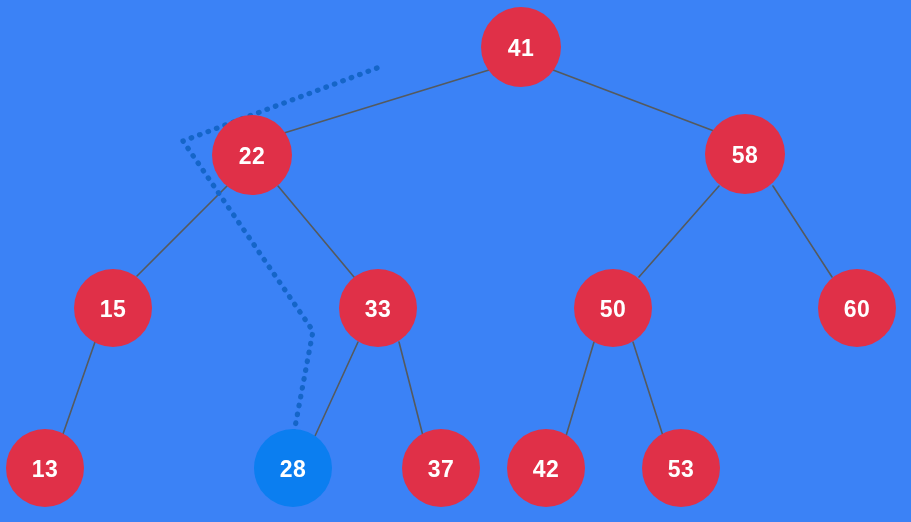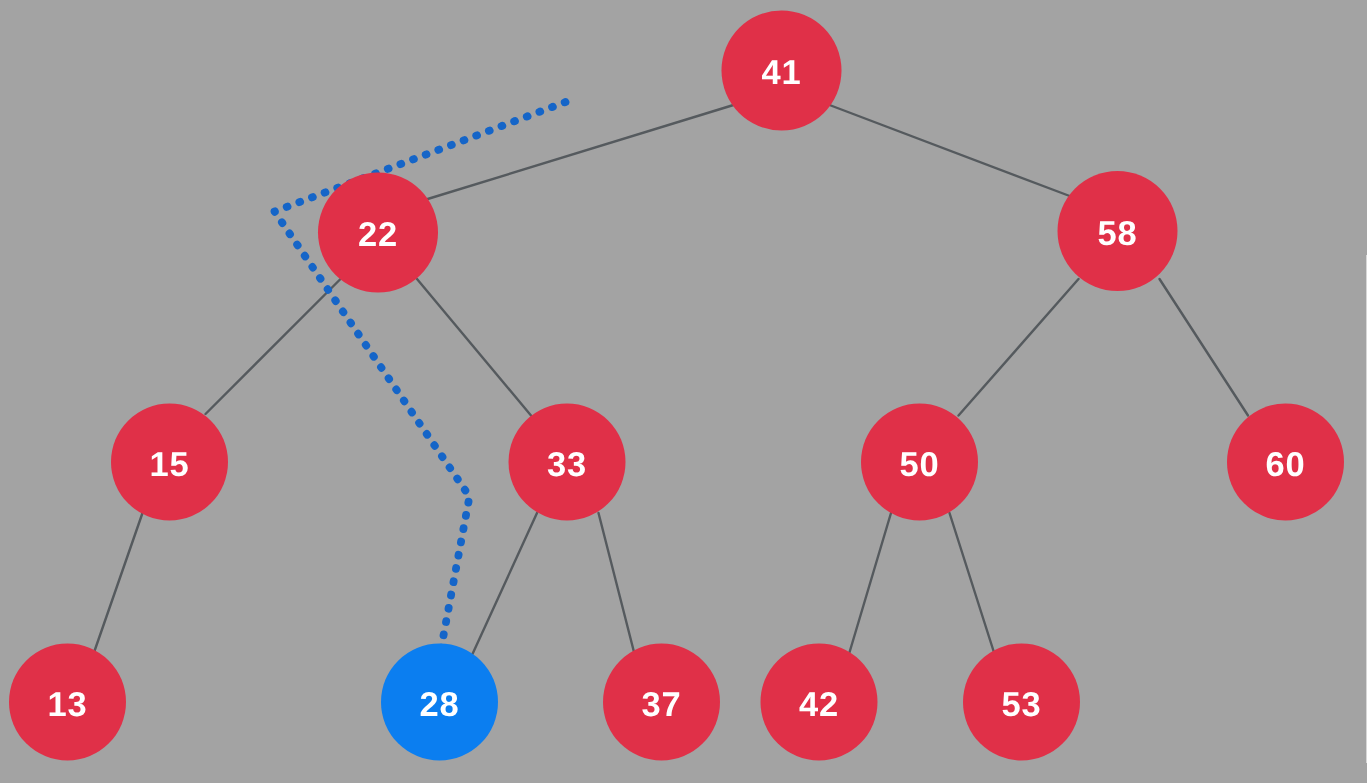--- a/index.html
+++ b/index.html
@@ -7,21 +7,21 @@
     padding: 0;
     background: #ffffff;
   }
   body {
     font-family: "Liberation Sans", sans-serif;
   }
   #canvas {
     position: relative;
     width: 911px;
     height: 522px;
-    background: #a3a3a3;
+    background: #3b82f6;
     overflow: hidden;
   }
   #tree-svg {
     position: absolute;
     top: 0;
     left: 0;
     width: 911px;
     height: 522px;
     display: block;
   }

